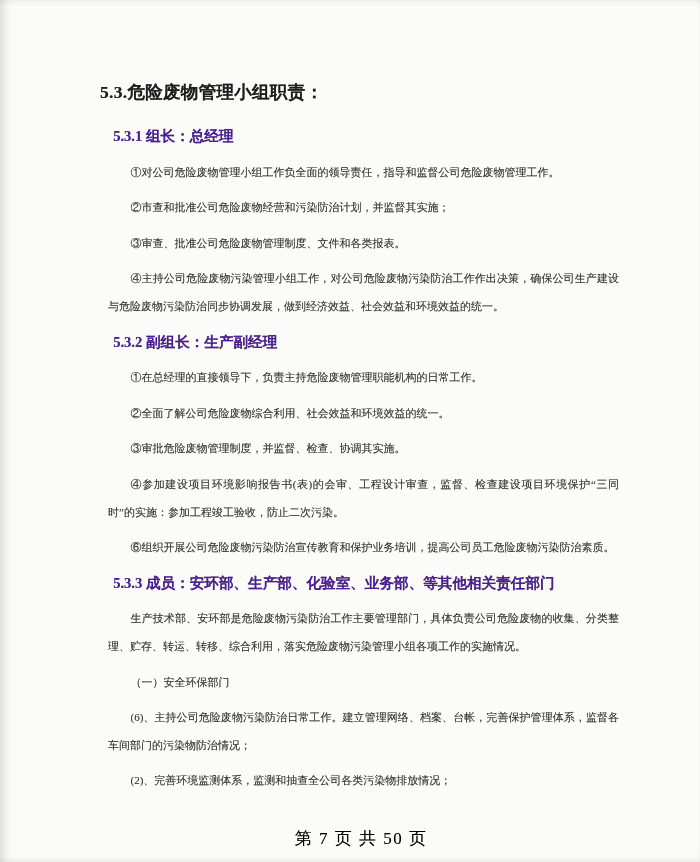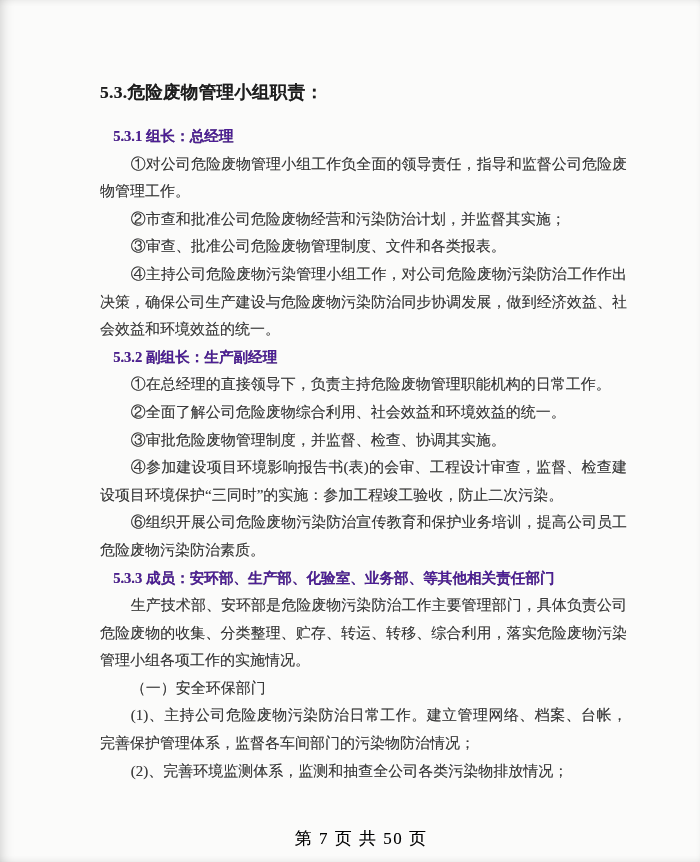--- a/index.html
+++ b/index.html
@@ -40,23 +40,23 @@
     font-size: 14.6px;
     line-height: 27.6px;
     font-weight: 700;
     color: #4c1d95;
     margin: 0;
     text-indent: 0.9em;
     text-shadow: 0 0 0.5px rgba(30,30,30,0.55);
     white-space: nowrap;
   }
   .para {
-    font-size: 15px;
+    font-size: 11px;
     line-height: 27.6px;
-    margin: 0;
+    margin: 8px;
     text-indent: 2.05em;
     text-align: justify;
     color: #3a3a3a;
     text-shadow: 0 0 0.6px rgba(58,58,58,0.5);
   }
   .page-footer {
     position: absolute;
     left: 100px;
     width: 522px;
     bottom: 16px;
@@ -89,19 +89,19 @@
     <p class="para">②全面了解公司危险废物综合利用、社会效益和环境效益的统一。</p>
     <p class="para">③审批危险废物管理制度，并监督、检查、协调其实施。</p>
     <p class="para">④参加建设项目环境影响报告书(表)的会审、工程设计审查，监督、检查建设项目环境保护“三同时”的实施：参加工程竣工验收，防止二次污染。</p>
     <p class="para">⑥组织开展公司危险废物污染防治宣传教育和保护业务培训，提高公司员工危险废物污染防治素质。</p>
   </section>
 
   <section>
     <h2 class="sec-heading">5.3.3 成员：安环部、生产部、化验室、业务部、等其他相关责任部门</h2>
     <p class="para">生产技术部、安环部是危险废物污染防治工作主要管理部门，具体负责公司危险废物的收集、分类整理、贮存、转运、转移、综合利用，落实危险废物污染管理小组各项工作的实施情况。</p>
     <p class="para">（一）安全环保部门</p>
-    <p class="para">(1)、主持公司危险废物污染防治日常工作。建立管理网络、档案、台帐，完善保护管理体系，监督各车间部门的污染物防治情况；</p>
+    <p class="para">(6)、主持公司危险废物污染防治日常工作。建立管理网络、档案、台帐，完善保护管理体系，监督各车间部门的污染物防治情况；</p>
     <p class="para">(2)、完善环境监测体系，监测和抽查全公司各类污染物排放情况；</p>
   </section>
 
   <div class="page-footer">第 7 页 共 50 页</div>
 
 </div>
 
 </body></html>

